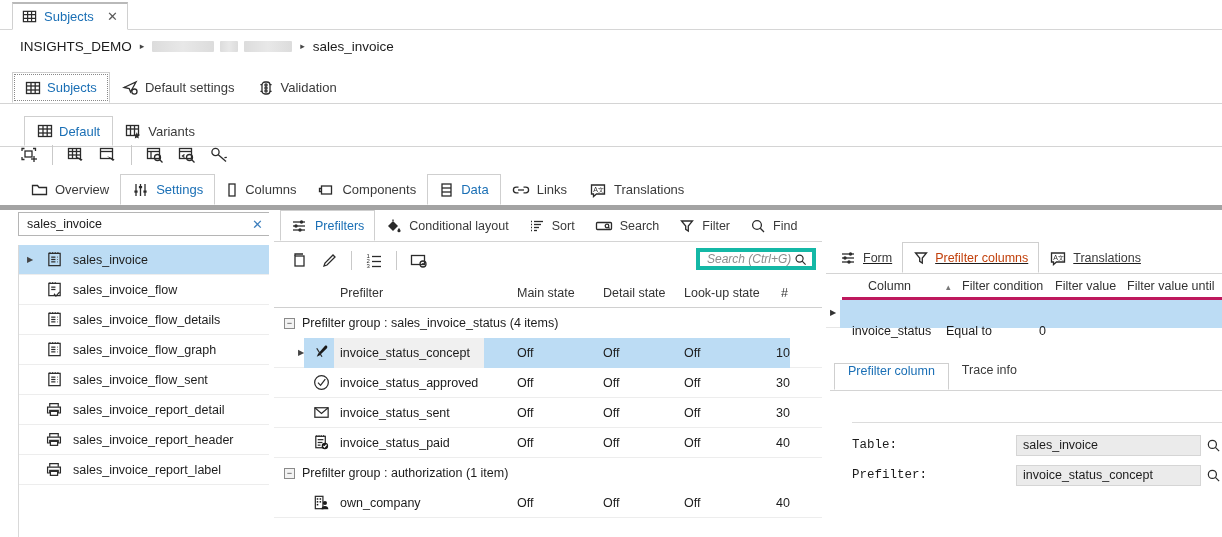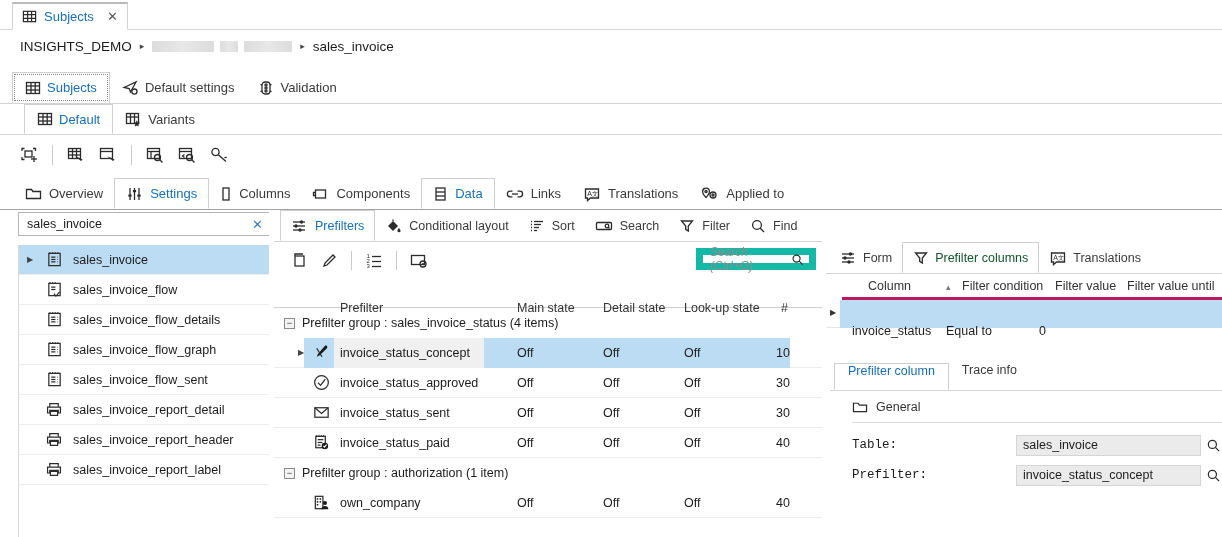--- a/index.html
+++ b/index.html
@@ -47,41 +47,41 @@
     border-bottom:1px solid #d4d4d4;
     display:flex; align-items:flex-end; padding-left:12px;
   }
   .t1 { display:flex; align-items:center; gap:6px; height:31px; padding:0 12px;
         font-size:13px; color:#3a3a3a; cursor:default; }
   .t1.active { color:#1a6fb5; border:1px solid #cfcfcf; border-bottom:1px solid #fff;
                background:#fff; outline:1px dotted #888; outline-offset:-3px; }
 
   
   .tabs2 {
-    position:absolute; left:0; top:104px; width:1222px; height:31px;
+    position:absolute; left:0; top:116px; width:1222px; height:31px;
     border-bottom:1px solid #d4d4d4;
     display:flex; align-items:flex-end; padding-left:24px;
   }
   .t2 { display:flex; align-items:center; gap:6px; height:30px; padding:0 12px;
         font-size:13px; color:#3a3a3a; }
   .t2.active { color:#1a6fb5; border:1px solid #cfcfcf; border-bottom:1px solid #fff; background:#fff; }
 
   
   .icontoolbar {
     position:absolute; left:0; top:135px; width:1222px; height:40px;
     display:flex; align-items:center; padding-left:14px; gap:2px;
   }
   .itb-btn { width:30px; height:30px; display:flex; align-items:center; justify-content:center; }
   .itb-sep { width:1px; height:20px; background:#c9c9c9; margin:0 6px; }
 
   
   .tabs3 {
     position:absolute; left:0; top:178px; width:1222px; height:32px;
-    border-bottom:1px solid #a3a3a3;
-    display:flex; align-items:flex-end; padding-left:14px;
+    border-bottom:5px solid #a3a3a3;
+    display:flex; align-items:flex-end; padding-left:20px;
   }
   .t3 { display:flex; align-items:center; gap:7px; height:31px; padding:0 11px;
         font-size:13px; color:#3a3a3a; }
   .t3.active { color:#1a6fb5; border:1px solid #cfcfcf; border-bottom:1px solid #fff; background:#fff; }
 
   
   .leftpanel { position:absolute; left:0; top:210px; width:268px; height:327px; background:#fff; }
   .searchbox {
     position:absolute; left:18px; top:2px; width:252px; height:24px;
     border:1px solid #b5b5b5; background:#fff; display:flex; align-items:center;
@@ -106,49 +106,49 @@
   .tabs4 { position:absolute; left:0; top:0; width:548px; height:32px;
            border-bottom:1px solid #d4d4d4; display:flex; align-items:center; padding-left:6px; }
   .t4 { display:flex; align-items:center; gap:7px; height:31px; padding:0 10px;
         font-size:12.5px; color:#3a3a3a; }
   .t4.active { color:#1a6fb5; border:1px solid #cfcfcf; border-bottom:1px solid #fff; background:#fff; }
 
   .midtools { position:absolute; left:0; top:32px; width:548px; height:36px; display:flex; align-items:center; padding-left:10px; }
   .mt-btn { width:30px; height:28px; display:flex; align-items:center; justify-content:center; }
   .mt-sep { width:1px; height:19px; background:#c9c9c9; margin:0 7px; }
   .midsearch { position:absolute; right:6px; top:38px; width:120px; height:22px;
-               border:7px solid #14b8a6; display:flex; align-items:center; padding:0 5px 0 7px; }
+               border:4px solid #14b8a6; display:flex; align-items:center; padding:0 5px 0 7px; }
   .midsearch .ph { flex:1; font-style:italic; color:#8c8c8c; font-size:12px; }
 
   .gridhead { position:absolute; left:0; top:70px; width:548px; height:28px;
               border-bottom:1px solid #d0d0d0; font-size:12.5px; color:#333; }
-  .gridhead span { position:absolute; top:21px; }
+  .gridhead span { position:absolute; top:6px; }
   .gridbody { position:absolute; left:0; top:98px; width:548px; height:229px; overflow:hidden; }
   .grprow { height:30px; display:flex; align-items:center; font-size:12.5px; color:#1c1c1c; padding-left:10px; gap:7px; }
   .grpbox { width:11px; height:11px; border:1px solid #8a8a8a; background:#f3f3f3;
             display:flex; align-items:center; justify-content:center; font-size:9px; line-height:1; color:#333; }
   .drow { height:30px; display:flex; align-items:center; border-bottom:1px solid #ededed;
           font-size:12.5px; color:#1c1c1c; position:relative; }
   .drow .exp { position:absolute; left:24px; color:#444; font-size:8px; }
   .drow .ic { position:absolute; left:36px; width:22px; display:flex; align-items:center; justify-content:center; }
   .drow .nm { position:absolute; left:66px; }
   .drow .c1 { position:absolute; left:243px; }
   .drow .c2 { position:absolute; left:329px; }
   .drow .c3 { position:absolute; left:410px; }
   .drow .c4 { position:absolute; left:478px; width:38px; text-align:right; }
   .drow.sel .selname { position:absolute; left:30px; width:180px; height:30px; background:#f0f0f0; }
   .drow.sel .selicon { position:absolute; left:30px; width:30px; height:30px; background:#bcdcf4; }
   .drow.sel .selstates { position:absolute; left:210px; width:306px; height:30px; background:#bcdcf4; }
 
   
   .rightpanel { position:absolute; left:826px; top:210px; width:396px; height:327px; background:#fff; }
   .tabs5 { position:absolute; left:0; top:32px; width:396px; height:32px;
-           border-bottom:1px solid #d4d4d4; display:flex; align-items:center; padding-left:4px; }
+           border-bottom:1px solid #d4d4d4; display:flex; align-items:center; padding-left:4px;text-decoration:underline; }
   .t5 { display:flex; align-items:center; gap:6px; height:31px; padding:0 10px; font-size:12.5px; color:#3a3a3a; }
-  .t5.active { color:#14532d; border:1px solid #cfcfcf; border-bottom:1px solid #fff; background:#fff; }
+  .t5.active { color:#c2410c; border:1px solid #cfcfcf; border-bottom:1px solid #fff; background:#fff; }
 
   .rgridhead { position:absolute; left:16px; top:64px; width:396px; height:26px;
                border-bottom:3px solid #be185d; font-size:12.5px; color:#333;text-decoration:underline; }
   .rgridhead span { position:absolute; top:5px; }
   .rrow { position:absolute; left:0; top:90px; width:396px; height:28px;
           border-bottom:1px solid #e6e6e6; font-size:12.5px; color:#1c1c1c; }
   .rrow .hl { position:absolute; left:14px; top:0; width:382px; height:28px; background:#bcdcf4; }
   .rrow span { position:absolute; top:24px; }
   .rrow .exp { left:4px; top:8px; font-size:8px; color:#333; }
 
@@ -381,31 +381,20 @@
     </div>
     <div class="t3">
       <span>
         <svg width="18" height="16" viewBox="0 0 18 16">
             <path class="gi" d="M2.5 3h13v9h-8l-3 2.5V12h-2z"></path>
             <text x="4.2" y="10" font-size="7" fill="#2b2b2b" font-family="Liberation Sans, sans-serif">A</text>
             <text x="9" y="9.6" font-size="6" fill="#2b2b2b" font-family="Liberation Sans, sans-serif">文</text>
           </svg>
       </span>
       <span>Translations</span>
-    </div>
-    <div class="t3">
-      <span>
-        <svg width="19" height="16" viewBox="0 0 19 16">
-            <path class="gi" d="M6 2.2c1.9 0 3.4 1.5 3.4 3.4 0 2.4-3.4 6-3.4 6s-3.4-3.6-3.4-6C2.6 3.7 4.1 2.2 6 2.2z"></path>
-            <circle class="gi" cx="6" cy="5.6" r="1.1"></circle>
-            <circle class="gi" cx="13" cy="9" r="3"></circle>
-            <circle class="gi" cx="13" cy="9" r="1"></circle>
-          </svg>
-      </span>
-      <span>Applied to</span>
     </div>
   </div>
 
   <div class="leftpanel">
     <div class="searchbox">
       <span class="val">sales_invoice</span>
       <span class="clr">✕</span>
     </div>
     <div class="tree">
 
@@ -827,28 +816,20 @@
 
     <div class="tabs6">
       <div class="t6 active">
         <span>Prefilter column</span>
       </div>
       <div class="t6">
         <span>Trace info</span>
       </div>
     </div>
 
-    <div class="sect">
-      <span>
-        <svg width="16" height="14" viewBox="0 0 17 15">
-            <path class="gi" d="M1.5 12.5V3.5h5l1.5 2h7.5v7z"></path>
-          </svg>
-      </span>
-      <span>General</span>
-    </div>
     <div class="sectline"></div>
 
     <div class="frow" style="top:224px">
       <span class="lab">Table:</span>
       <span class="fld">sales_invoice</span>
       <span class="mag">
         <svg width="15" height="15" viewBox="0 0 16 16">
             <circle class="gi" stroke-width="1.4" cx="6.8" cy="6.8" r="4.3"></circle>
             <line class="gi" stroke-width="1.6" x1="10" y1="10" x2="14" y2="14"></line>
           </svg>

